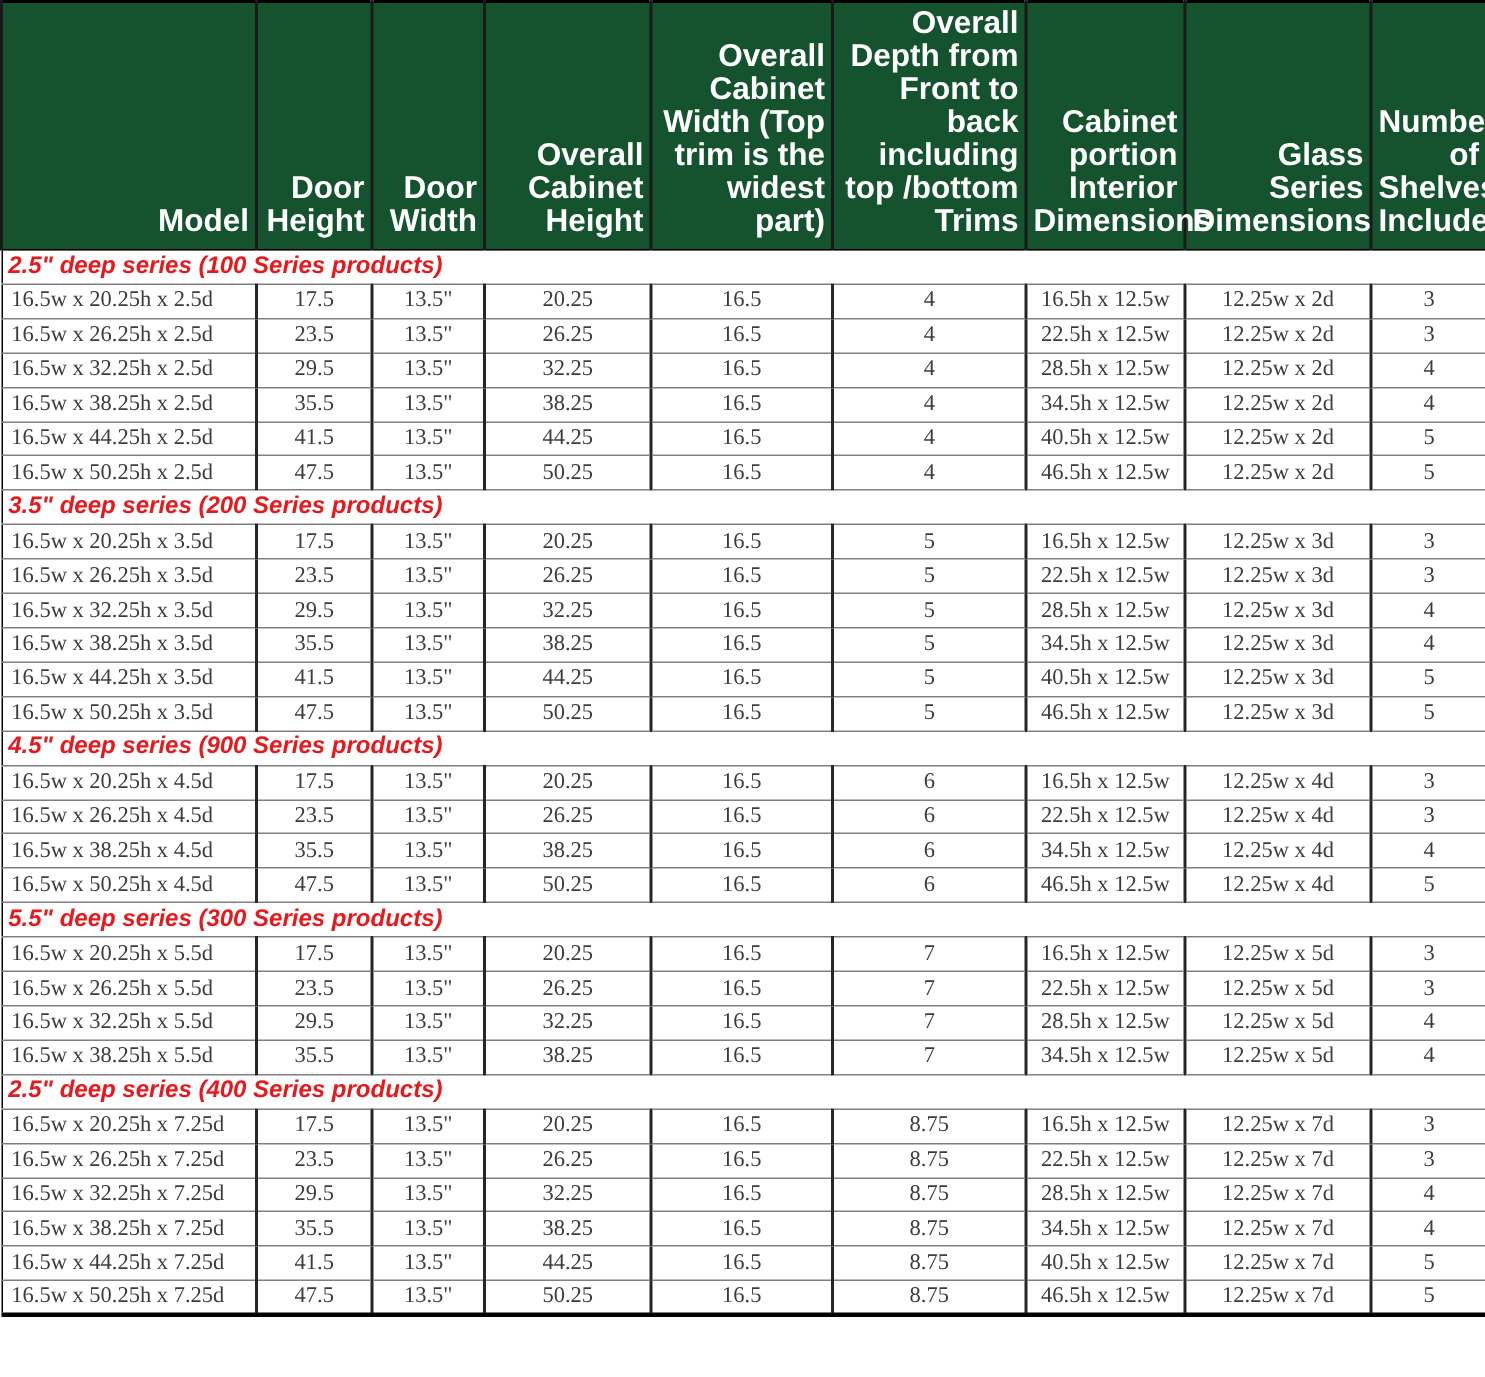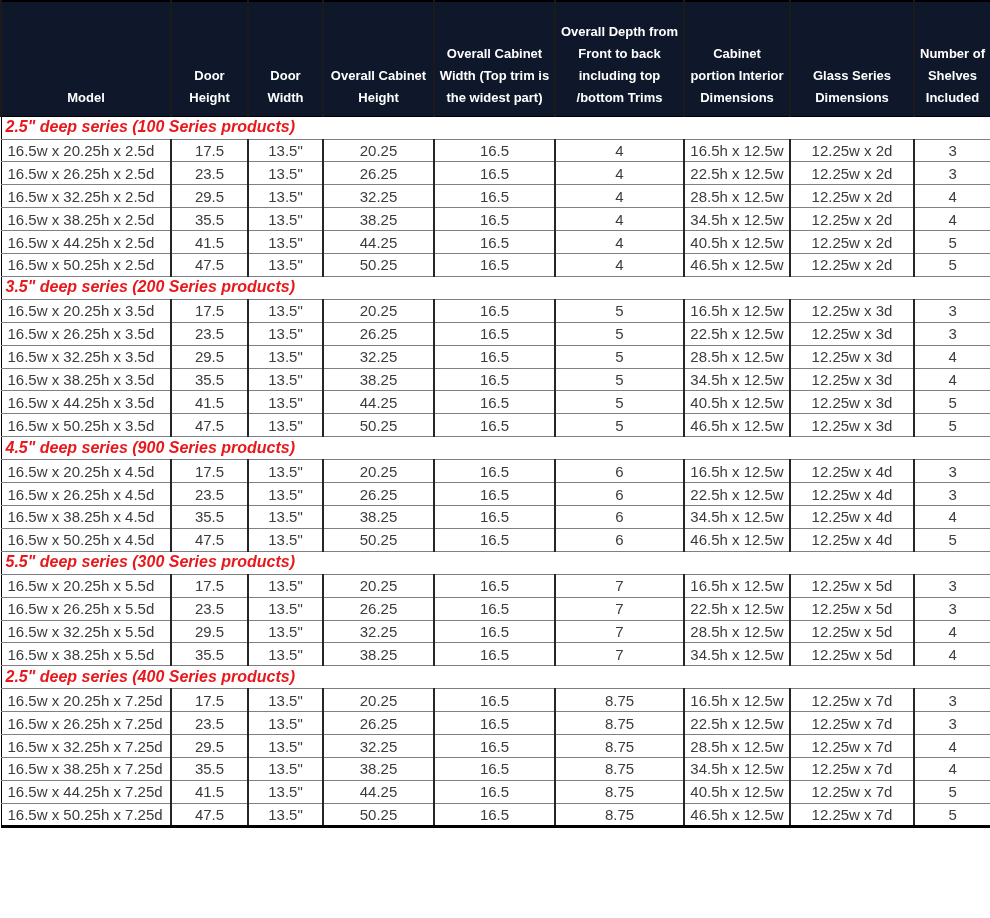--- a/index.html
+++ b/index.html
@@ -17,26 +17,26 @@
     width: 990px;
     border-collapse: collapse;
     table-layout: fixed;
     border: 1px solid #000000;
     border-top: 2px solid #000000;
     border-bottom: 3px solid #000000;
   }
   
   tr.header-row { height: 115px; }
   th.col-header {
-    background: #0f172a;
+    background: #14532d;
     color: #ffffff;
     font-weight: bold;
-    font-size: 13px;
+    font-size: 21px;
     line-height: 22px;
-    text-align: center;
+    text-align: right;
     vertical-align: bottom;
     padding: 3px 4px 7px 4px;
     border-left: 2px solid #1a1a1a;
     border-right: 2px solid #1a1a1a;
     border-bottom: 1px solid #000000;
   }
   
   tr.section-row { height: 23px; }
   td.section-title {
     color: #e8191c;
@@ -44,21 +44,21 @@
     font-style: italic;
     font-size: 16px;
     text-align: left;
     vertical-align: middle;
     padding: 0 0 1px 4px;
     background: #ffffff;
     border-top: 1px solid #7f7f7f;
     border-bottom: 1px solid #7f7f7f;
   }
   
-  tr.data-row { height: 22.9px; }
+  tr.data-row { height: 22.9px; font-family: Liberation Serif, serif; }
   td.data-cell {
     color: #3c3c3c;
     font-size: 15px;
     text-align: center;
     vertical-align: middle;
     padding: 0 2px;
     border-left: 2px solid #262626;
     border-right: 2px solid #262626;
     border-top: 1px solid #808080;
     border-bottom: 1px solid #808080;

